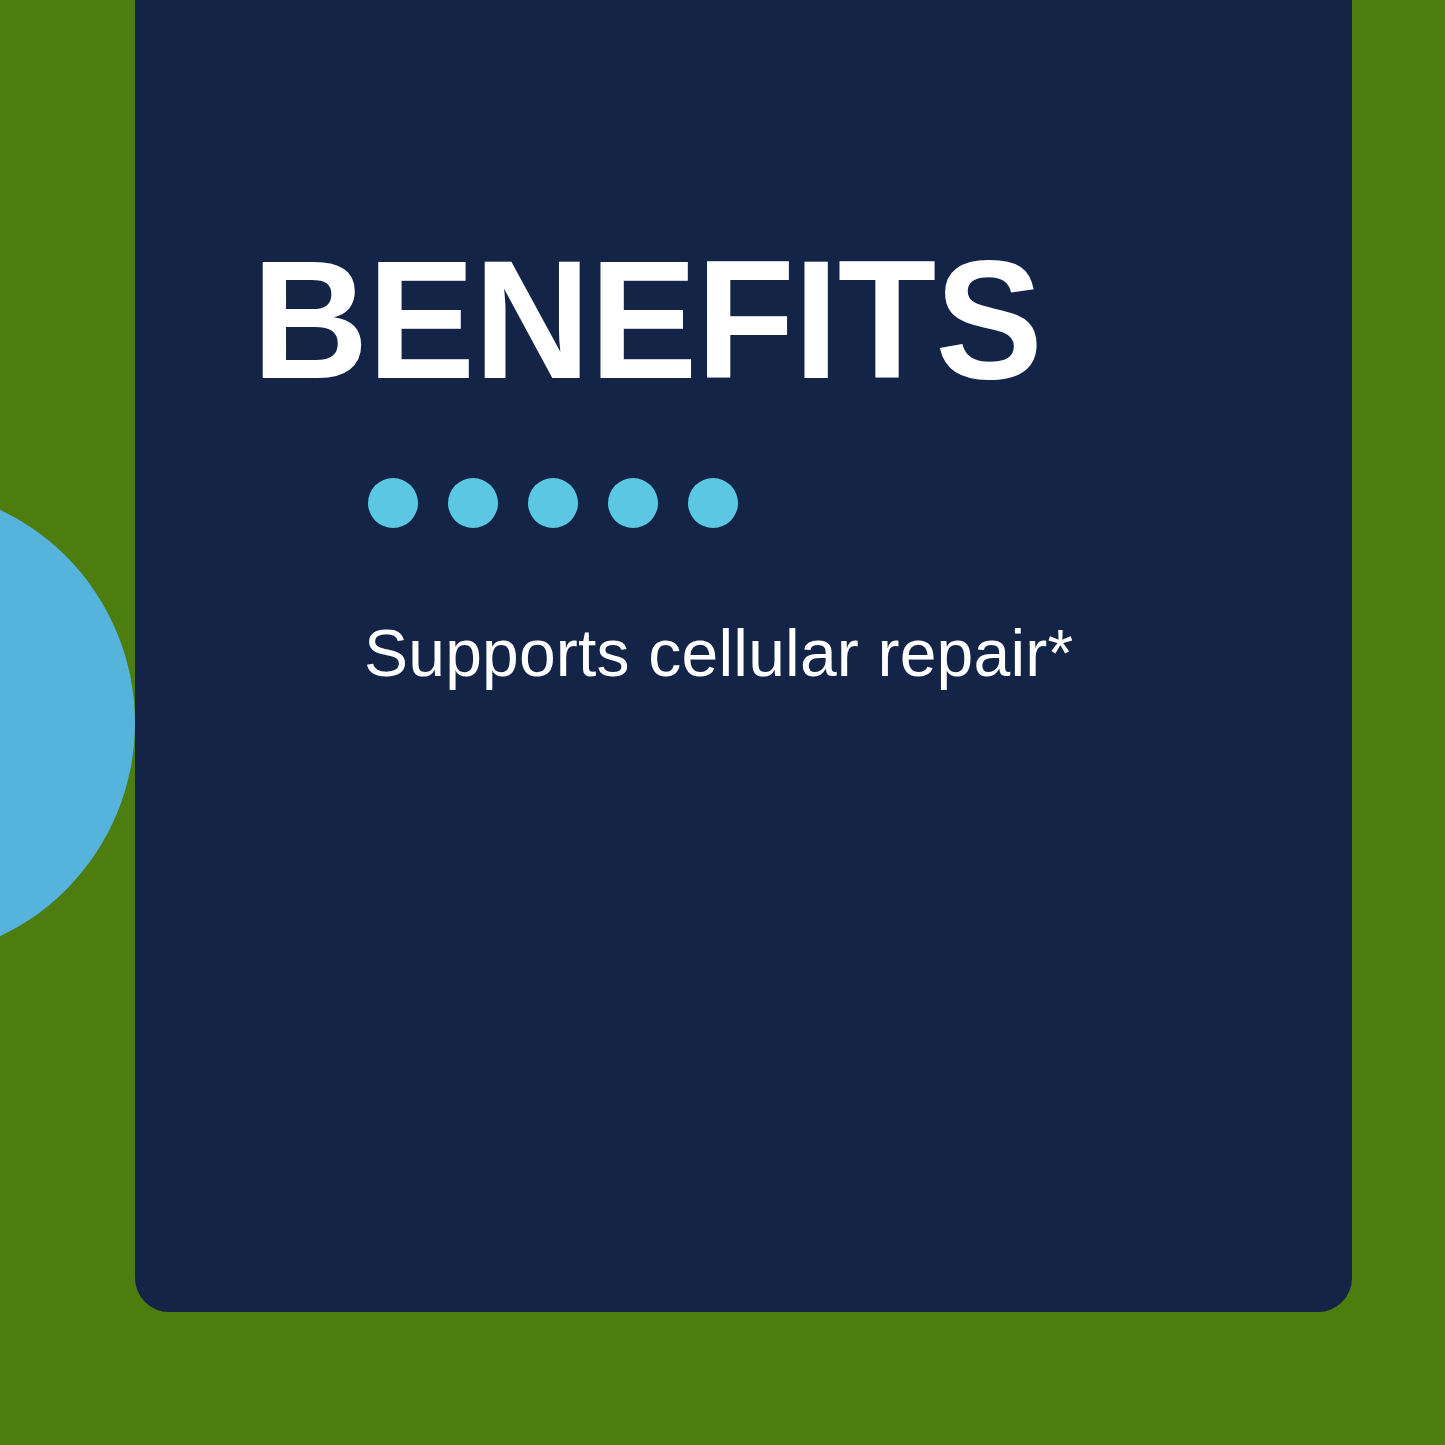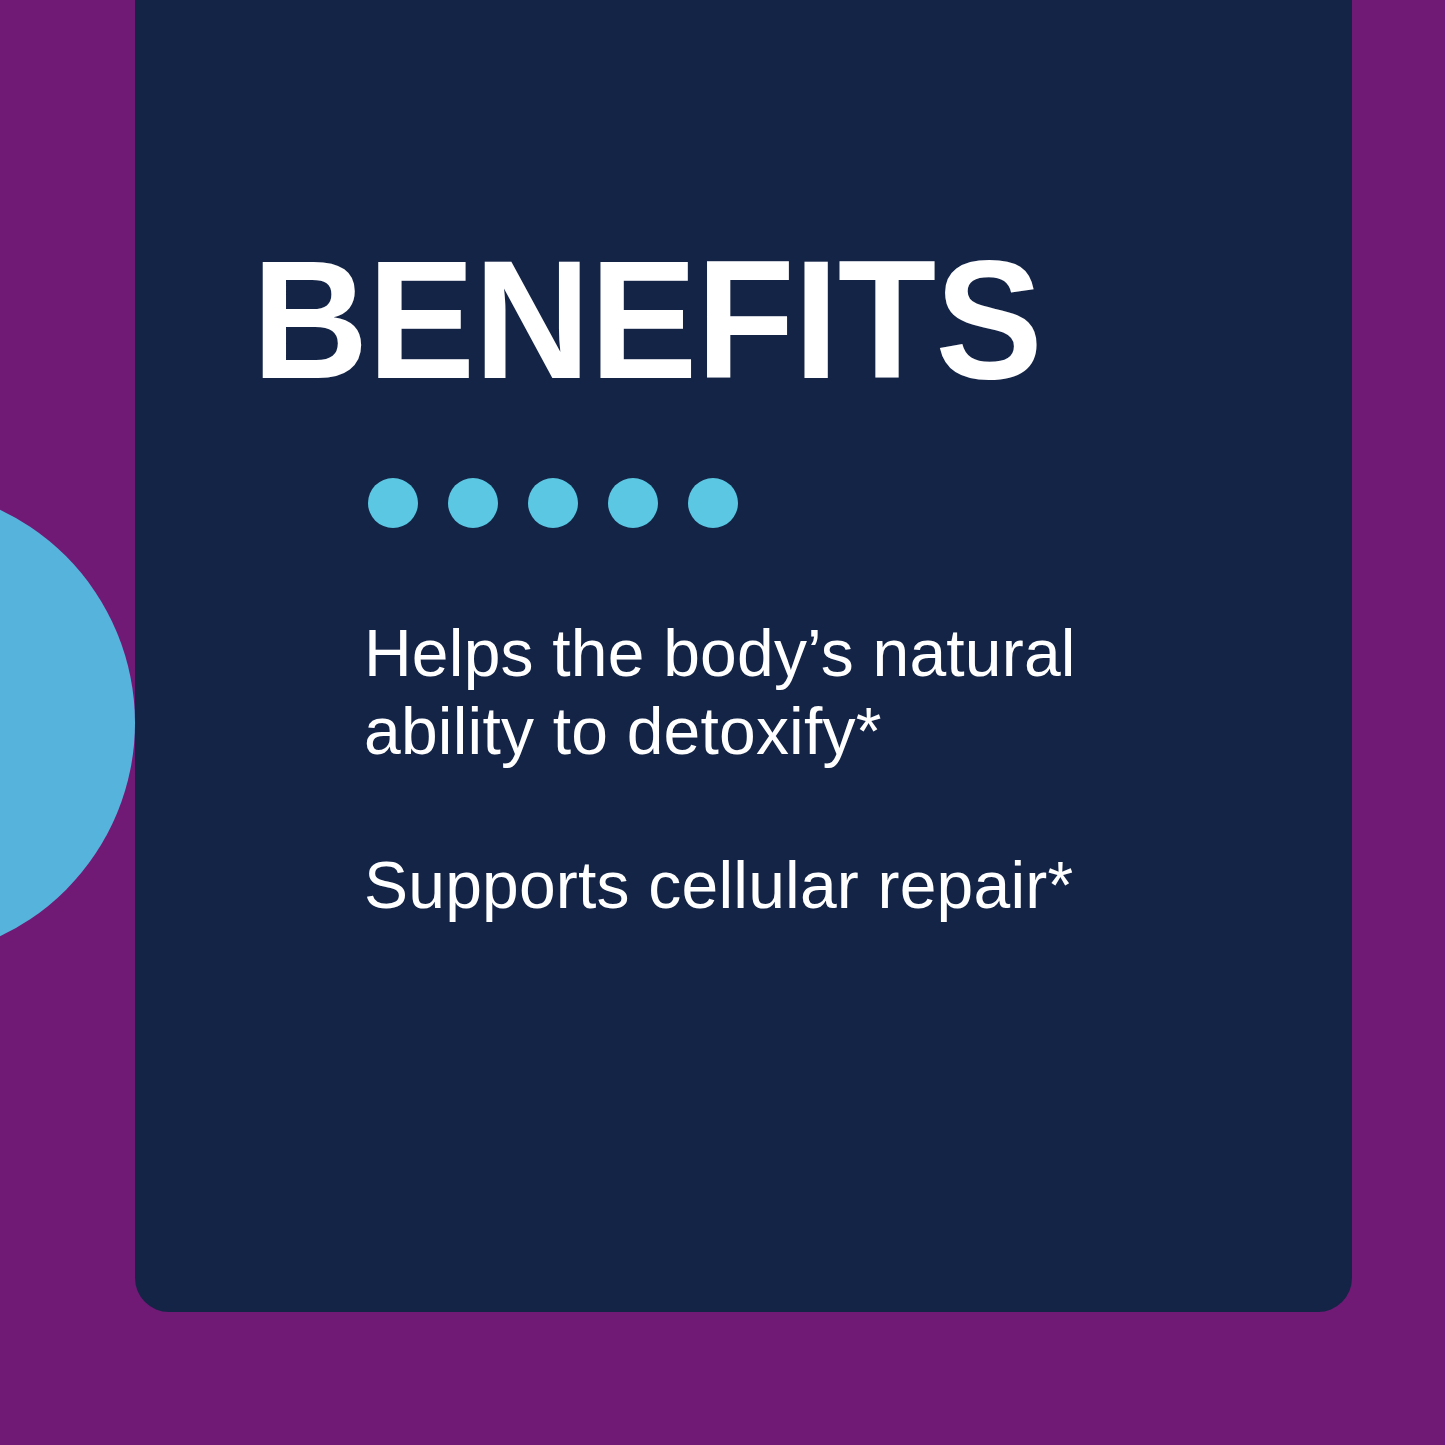--- a/index.html
+++ b/index.html
@@ -106,38 +106,37 @@
     margin: 0 0 76px 0;
     max-width: 880px;
   }
   .benefit-item:last-child {
     margin-bottom: 11px;
   }
 </style>
 </head>
 <body>
 
-<div id="stage" style="background: #701a75;">
+<div id="stage" style="background: #4d7c0f;">
 
   <div id="accent-circle" style="background: rgb(85, 179, 220); width: 472px; height: 472px;"></div>
 
   <div id="benefits-card" style="background: rgb(20, 36, 70); border-radius: 34px;">
     <div id="card-inner">
 
       <h1 id="heading" style="color: rgb(255, 255, 255);">BENEFITS</h1>
 
       <div id="dot-row" style="gap: 30px;">
         <span class="dot" style="background: rgb(91, 199, 226); width: 50px; height: 50px;"></span>
         <span class="dot" style="background: rgb(91, 199, 226); width: 50px; height: 50px;"></span>
         <span class="dot" style="background: rgb(91, 199, 226); width: 50px; height: 50px;"></span>
         <span class="dot" style="background: rgb(91, 199, 226); width: 50px; height: 50px;"></span>
         <span class="dot" style="background: rgb(91, 199, 226); width: 50px; height: 50px;"></span>
       </div>
 
       <ul id="benefits-list">
-        <li class="benefit-item" style="color: rgb(255, 255, 255);">Helps the body’s natural ability to detoxify*</li>
         <li class="benefit-item" style="color: rgb(255, 255, 255);">Supports cellular repair*</li>
       </ul>
 
     </div>
   </div>
 
 </div>
 
 </body></html>

